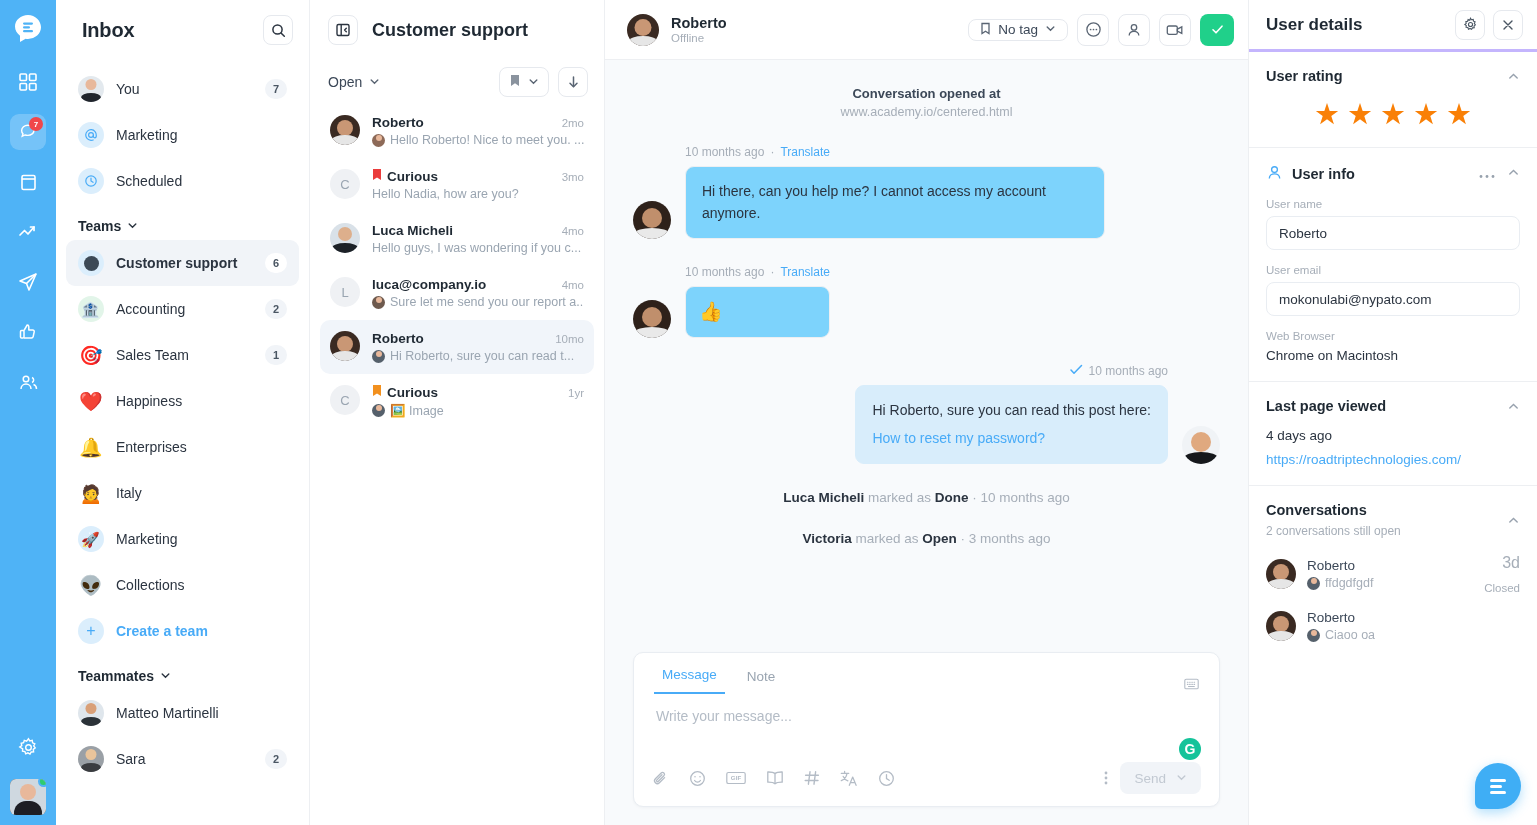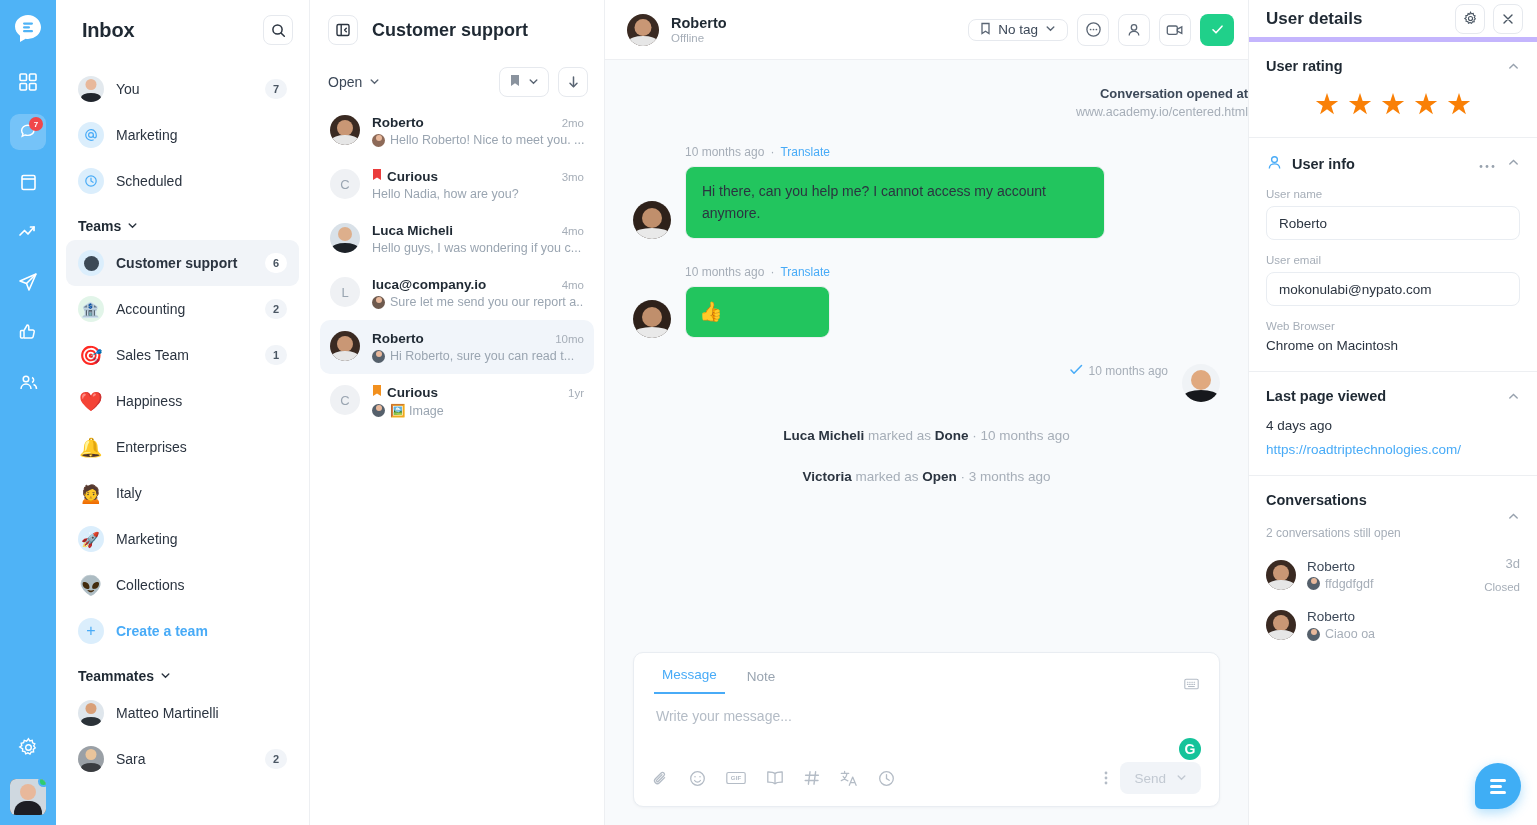--- a/index.html
+++ b/index.html
@@ -136,31 +136,31 @@
     font-size: 13.5px; color: #3C4858;
   }
   .ico-btn {
     width: 32px; height: 32px; border: 1px solid #E6E9EE; border-radius: 8px; background: #fff;
     display: flex; align-items: center; justify-content: center; cursor: pointer;
   }
   .done-btn { width: 34px; height: 32px; border-radius: 8px; background: #20D08A; border: none;
     display: flex; align-items: center; justify-content: center; cursor: pointer; }
 
   .chat-body { flex: 1; overflow: hidden; padding: 26px 0 6px 0; }
-  .sys-open { text-align: right; }
+  .sys-open { text-align: center; }
   .sys-open-t { font-size: 13px; font-weight: bold; color: #3C4858; }
   .sys-open-u { font-size: 12.5px; color: #A6AEB8; margin-top: 4px; }
 
   .msg-row { display: flex; gap: 14px; padding: 0 28px; margin-top: 26px; }
   .msg-ava { width: 38px; height: 38px; border-radius: 50%; flex: 0 0 38px; overflow: hidden; position: relative; align-self: flex-end; }
   .msg-col { display: flex; flex-direction: column; max-width: 420px; }
   .msg-meta { font-size: 12px; color: #A6AEB8; margin-bottom: 7px; display: flex; align-items: center; gap: 6px; }
   .msg-meta a { color: #48ABF7; text-decoration: none; cursor: pointer; }
   .bubble {
-    background: #22c55e; border: 1px solid #EDEFF2; border-radius: 9px;
+    background: #7dd3fc; border: 1px solid #EDEFF2; border-radius: 9px;
     padding: 14px 16px; font-size: 14px; color: #2B3440; line-height: 1.55;
   }
   .bubble.emoji-only { padding: 10px 13px; font-size: 19px; }
   .msg-row.out { justify-content: flex-end; }
   .msg-row.out .msg-col { align-items: flex-end; }
   .msg-row.out .msg-meta { justify-content: flex-end; }
   .bubble.out { background: #D8EDFB; border-color: #D8EDFB; }
   .bubble.out a { color: #48ABF7; text-decoration: none; display: block; margin-top: 6px; cursor: pointer; }
   .sys-line { text-align: center; font-size: 13.5px; color: #A6AEB8; margin-top: 26px; }
   .sys-line b { color: #2B3440; }
@@ -187,50 +187,50 @@
     position: absolute; right: 18px; top: -14px; width: 22px; height: 22px; border-radius: 50%;
     background: #15C39A; color: #fff; font-size: 14px; font-weight: bold;
     display: flex; align-items: center; justify-content: center;
   }
 
   
   .details {
     width: 289px; flex: 0 0 289px; height: 825px; background: #fff;
     border-left: 1px solid #EDEFF2; display: flex; flex-direction: column; position: relative;
   }
-  .det-head { height: 42px; display: flex; align-items: center; padding: 0 14px 0 17px; border-bottom: 5px solid #c4b5fd; }
+  .det-head { height: 52px; display: flex; align-items: center; padding: 0 14px 0 17px; border-bottom: 3px solid #c4b5fd; }
   .det-title { font-size: 17px; font-weight: bold; color: #1F2933; }
   .det-head-actions { margin-left: auto; display: flex; gap: 8px; }
   .det-sec { padding: 16px 17px 18px 17px; border-bottom: 1px solid #EDEFF2; }
   .det-sec-head { display: flex; align-items: center; }
   .det-sec-title { font-size: 14.5px; font-weight: bold; color: #1F2933; display: flex; align-items: center; gap: 9px; }
   .det-sec-actions { margin-left: auto; display: flex; align-items: center; gap: 12px; color: #98A2AE; cursor: pointer; }
   .stars { display: flex; justify-content: center; gap: 7px; margin-top: 16px; }
   .star { font-size: 29px; color: #F98007; line-height: 1; }
   .field-label { font-size: 11.5px; color: #A6AEB8; margin: 14px 0 6px 0; }
   .field-box {
     border: 1px solid #E9EDF2; border-radius: 8px; height: 34px;
     display: flex; align-items: center; padding: 0 12px; font-size: 13.5px; color: #2B3440;
   }
   .field-plain { font-size: 13.5px; color: #2B3440; }
   .view-profile {
     margin-top: 16px; height: 34px; border: 1px solid #A9D9F8; border-radius: 8px;
     display: flex; align-items: center; justify-content: center; gap: 8px;
     color: #48ABF7; font-size: 13.5px; cursor: pointer; background: #fff;
   }
-  .sub-text { font-size: 12px; color: #A6AEB8; margin-top: 18px; }
+  .sub-text { font-size: 12px; color: #A6AEB8; margin-top: 6px; }
   .lp-time { font-size: 13.5px; color: #2B3440; margin-top: 14px; }
   .lp-link { font-size: 13.5px; color: #48ABF7; margin-top: 9px; text-decoration: none; display: block; cursor: pointer; }
   .conv-mini { display: flex; align-items: center; gap: 11px; margin-top: 16px; cursor: pointer; }
   .conv-mini-ava { width: 30px; height: 30px; border-radius: 50%; flex: 0 0 30px; overflow: hidden; position: relative; }
   .conv-mini-main { flex: 1; min-width: 0; }
   .conv-mini-name { font-size: 13.5px; color: #3C4858; }
   .conv-mini-prev { font-size: 12.5px; color: #A6AEB8; margin-top: 3px; display: flex; align-items: center; gap: 5px; }
   .conv-mini-right { text-align: right; flex: 0 0 auto; }
-  .conv-mini-time { font-size: 13px; color: #A6AEB8; }
+  .conv-mini-time { font-size: 16px; color: #A6AEB8; }
   .conv-mini-state { font-size: 11.5px; color: #A6AEB8; margin-top: 10px; }
   .fab {
     position: absolute; right: 16px; bottom: 16px; width: 46px; height: 46px;
     background: #3FAEF5; border-radius: 50% 50% 50% 6px;
     display: flex; align-items: center; justify-content: center; cursor: pointer;
     box-shadow: 0 4px 12px rgba(63,174,245,0.4);
   }
   .fab-lines { display:flex; flex-direction:column; gap:3px; }
   .fab-lines i { display:block; height:3px; background:#fff; border-radius:2px; }
   .fab-lines i:nth-child(1){width:16px;} .fab-lines i:nth-child(2){width:12px;} .fab-lines i:nth-child(3){width:16px;}
@@ -732,20 +732,24 @@
 
       <div class="msg-row out">
         <div class="msg-col">
           <div class="msg-meta">
             <span>
               <svg width="13" height="11" viewBox="0 0 13 11" fill="none" stroke="#48ABF7" stroke-width="1.5" stroke-linecap="round" stroke-linejoin="round">
                   <path d="M1 6l3 3.2L11.5 1.5"></path>
                 </svg>
             </span>
             <span>10 months ago</span>
+          </div>
+          <div class="bubble out">
+            <span>Hi Roberto, sure you can read this post here:</span>
+            <a>How to reset my password?</a>
           </div>
         </div>
         <div class="msg-ava">
           <span class="ph">
               <span class="bg" style="background:#f0f3f6"></span>
           <span class="head" style="width:20px;height:20px;top:6px;background:#E0A97F"></span>
           <span class="body" style="width:34px;height:12px;background:#16181c"></span>
             </span>
         </div>
       </div>

